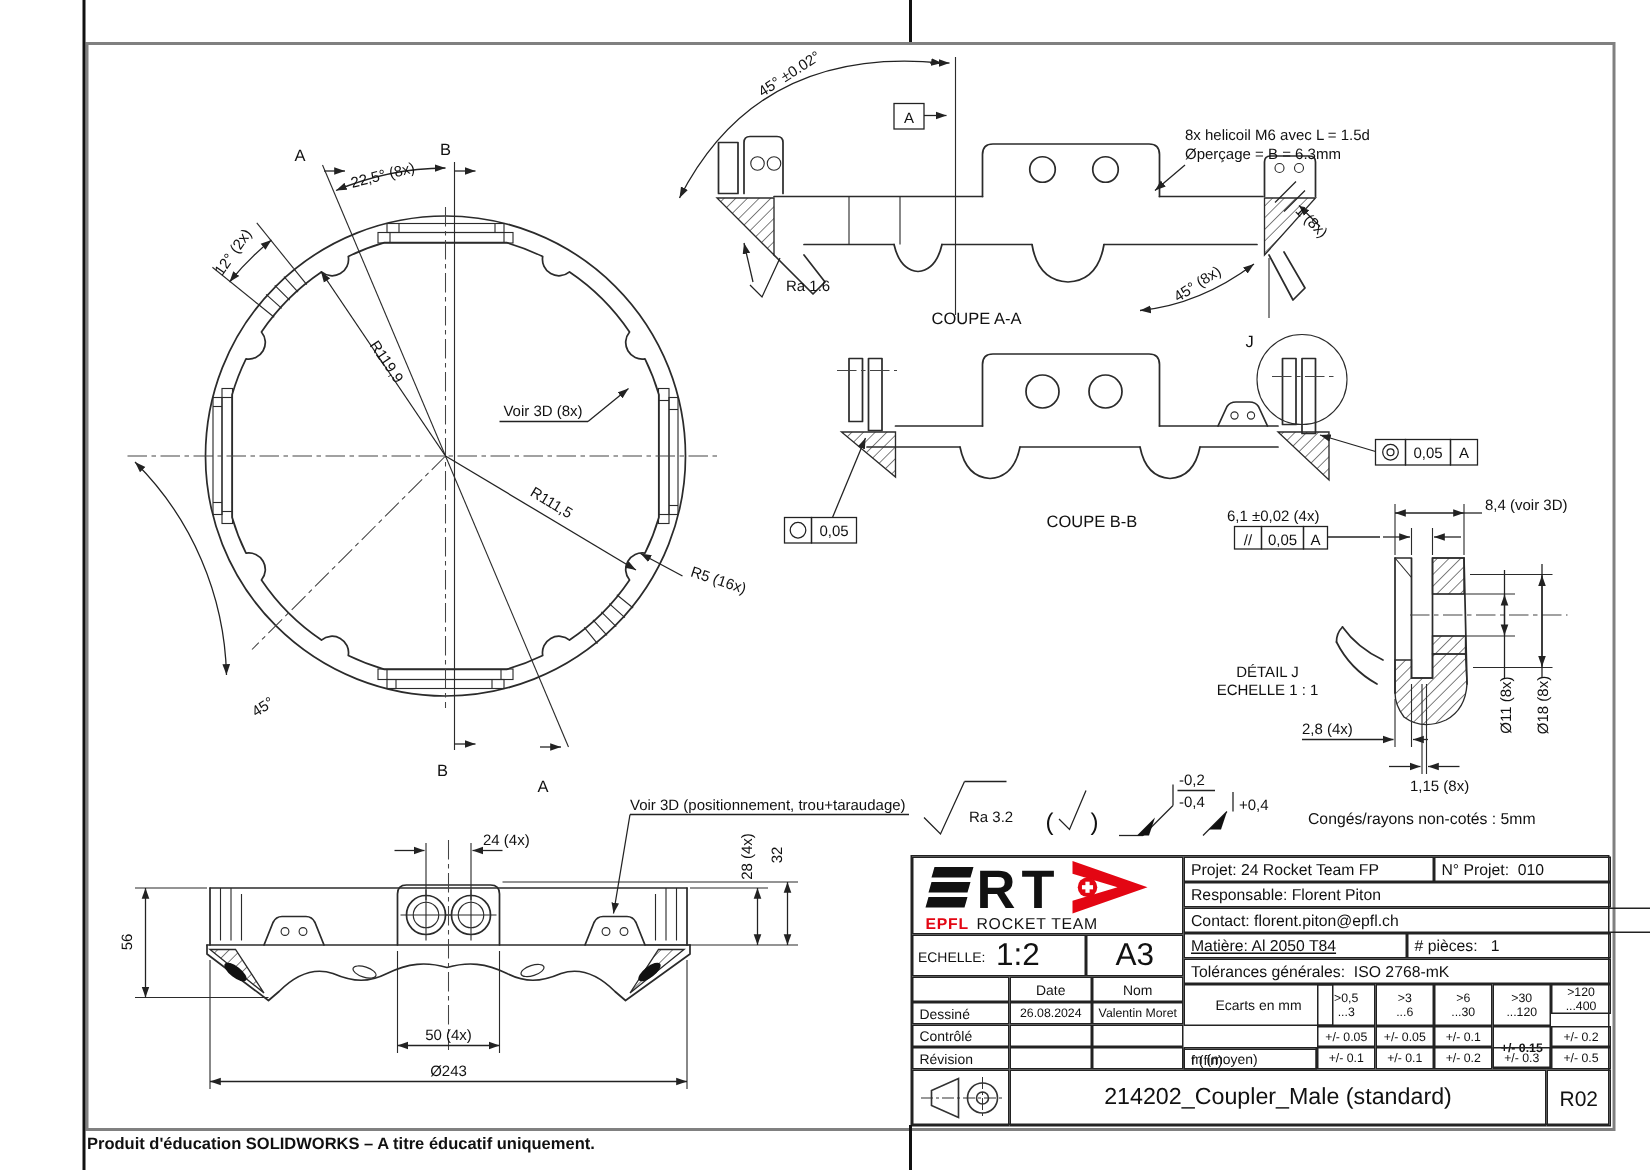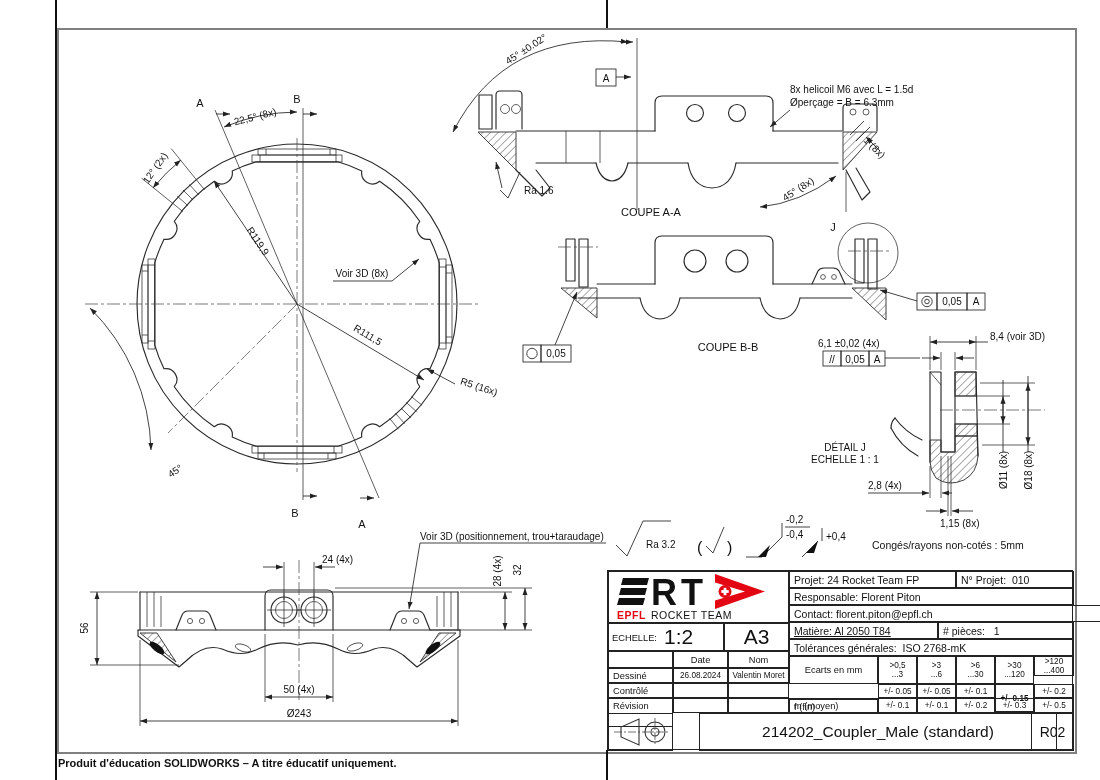--- a/index.html
+++ b/index.html
@@ -397,21 +397,21 @@
   <div class="abs cell" style="left:0;top:80px;width:65px;height:17px;"></div>
   <div class="abs cell ctr sm" style="left:65px;top:80px;width:55px;height:17px;">Date</div>
   <div class="abs cell ctr sm" style="left:120px;top:80px;width:61px;height:17px;">Nom</div>
 
   <div class="abs cell sm pad" style="left:0;top:97px;width:65px;height:15px;">Dessiné</div>
   <div class="abs cell ctr xs" style="left:65px;top:97px;width:55px;height:15px;">26.08.2024</div>
   <div class="abs cell ctr xs" style="left:120px;top:97px;width:61px;height:15px;">Valentin Moret</div>
   <div class="abs cell sm pad" style="left:0;top:112px;width:65px;height:15px;">Contrôlé</div>
   <div class="abs cell" style="left:65px;top:112px;width:55px;height:15px;"></div>
   <div class="abs cell" style="left:120px;top:112px;width:61px;height:15px;"></div>
-  <div class="abs cell sm pad" style="left:0;top:127px;width:65px;height:29px;">Révision</div>
+  <div class="abs cell sm pad" style="left:0;top:127px;width:65px;height:15px;">Révision</div>
   <div class="abs cell" style="left:65px;top:127px;width:55px;height:15px;"></div>
   <div class="abs cell" style="left:120px;top:127px;width:61px;height:15px;"></div>
 
   <div class="abs cell pad" style="left:181px;top:0;width:167px;height:17px;">
     <span>Projet:</span>
     <span>24 Rocket Team FP</span>
   </div>
   <div class="abs cell pad" style="left:348px;top:0;width:118px;height:17px;">
     <span>N° Projet:</span>&nbsp;
     <span>010</span>
@@ -421,21 +421,21 @@
   <div class="abs cell pad" style="left:181px;top:51px;width:149px;height:17px;text-decoration:underline;">Matière: Al 2050 T84</div>
   <div class="abs cell pad" style="left:330px;top:51px;width:136px;height:17px;">
     <span># pièces:</span>&nbsp;&nbsp;
     <span>1</span>
   </div>
   <div class="abs cell pad" style="left:181px;top:68px;width:285px;height:17px;">
     <span>Tolérances générales:</span>&nbsp;
     <span>ISO 2768-mK</span>
   </div>
 
-  <div class="abs cell ctr sm" style="left:181px;top:85px;width:89px;height:28px;text-align:center;">Ecarts en mm</div>
+  <div class="abs cell ctr sm" style="left:181px;top:85px;width:100px;height:28px;text-align:center;">Ecarts en mm</div>
   <div class="abs cell ctr xs" style="left:270px;top:85px;width:39px;height:28px;text-align:center;">
         <span><span>&gt;0,5</span><br><span>...3</span></span>
       </div>
   <div class="abs cell ctr xs" style="left:309px;top:85px;width:39px;height:28px;text-align:center;">
         <span><span>&gt;3</span><br><span>...6</span></span>
       </div>
   <div class="abs cell ctr xs" style="left:348px;top:85px;width:39px;height:28px;text-align:center;">
         <span><span>&gt;6</span><br><span>...30</span></span>
       </div>
   <div class="abs cell ctr xs" style="left:387px;top:85px;width:39px;height:28px;text-align:center;">
@@ -461,19 +461,19 @@
 
   <div class="abs cell ctr" style="left:0;top:142px;width:65px;height:38px;">
     <svg width="60" height="36" viewBox="0 0 60 36">
       <path d="M10,13 L10,23 L28,31 L28,5 Z" fill="none" stroke="#333" stroke-width="1.1"></path>
       <line x1="3" y1="18" x2="57" y2="18" stroke="#333" stroke-width="0.7" stroke-dasharray="8 2 2 2"></line>
       <circle cx="44" cy="18" r="10" fill="none" stroke="#333" stroke-width="1.1"></circle>
       <circle cx="44" cy="18" r="4" fill="none" stroke="#333" stroke-width="1.1"></circle>
       <line x1="44" y1="4" x2="44" y2="32" stroke="#333" stroke-width="0.7" stroke-dasharray="8 2 2 2"></line>
     </svg>
   </div>
-  <div class="abs cell ctr" style="left:65px;top:142px;width:358px;height:38px;font-size:15.5px;margin-left:26px;">214202_Coupler_Male (standard)</div>
+  <div class="abs cell ctr" style="left:65px;top:142px;width:358px;height:38px;font-size:15.5px;">214202_Coupler_Male (standard)</div>
   <div class="abs cell ctr" style="left:423px;top:142px;width:43px;height:38px;font-size:14px;">R02</div>
 </div>
 
 <div id="footer-note">Produit d'éducation SOLIDWORKS – A titre éducatif uniquement.</div>
 
 </div>
 
 </body></html>

